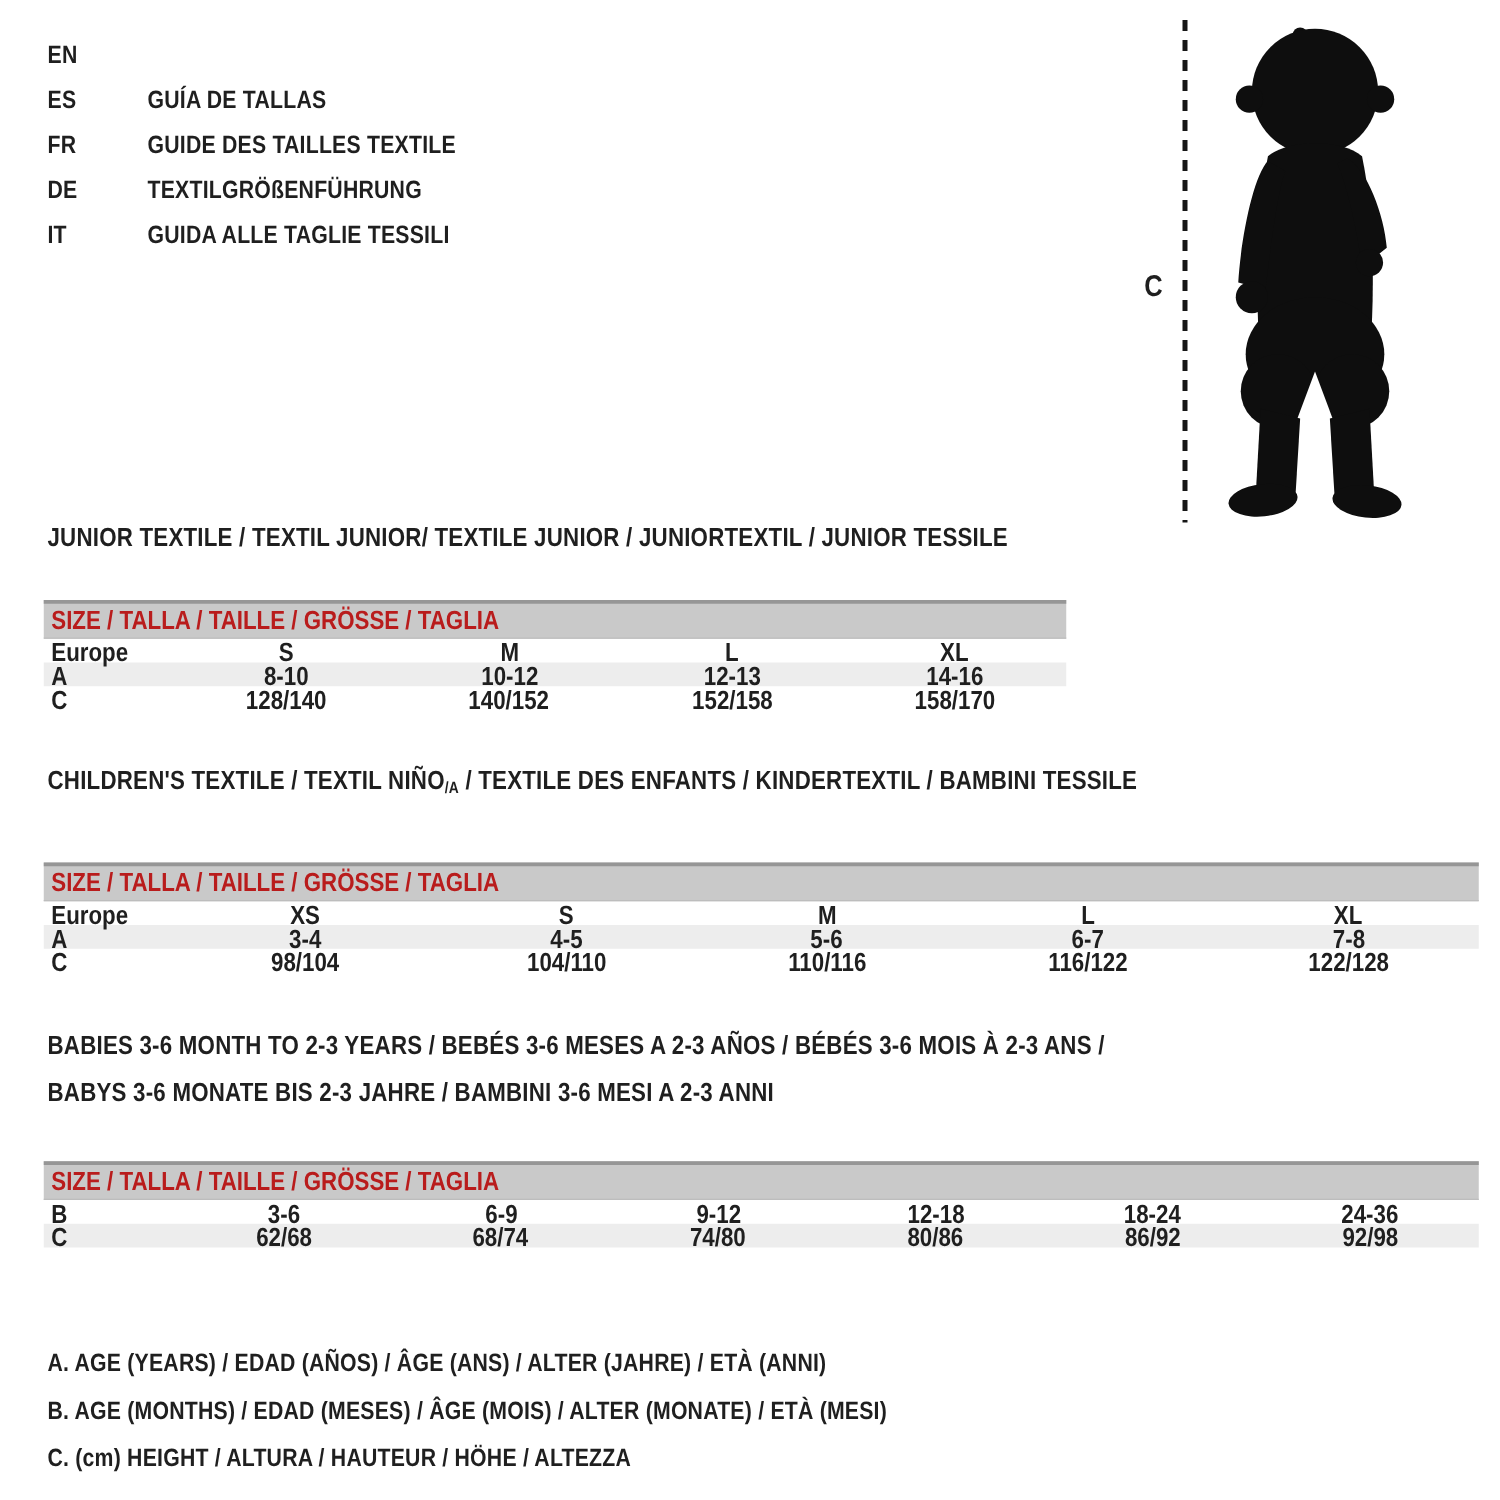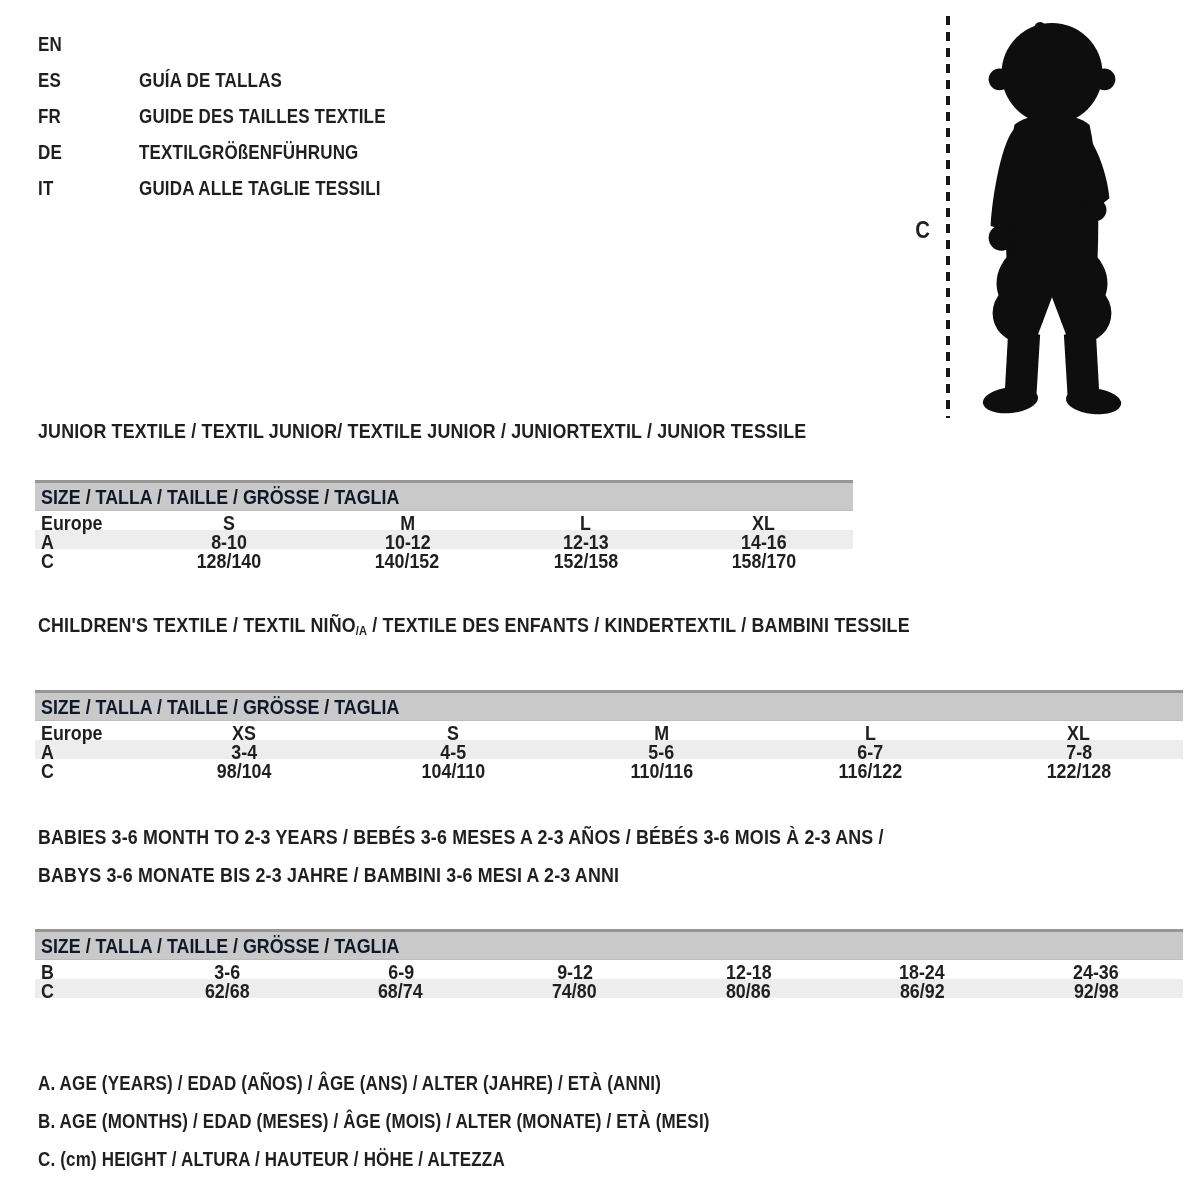--- a/index.html
+++ b/index.html
@@ -37,21 +37,20 @@
     left: 38px;
     top: 26px;
   }
   .lang-row {
     display: grid;
     grid-template-columns: 80px auto;
     height: 36px;
     align-items: center;
     font-size: 20px;
     letter-spacing: 0.2px;
-    gap: 21px;
   }
 
   
   .measure-label {
     position: absolute;
     left: 908px;
     top: 216px;
     width: 30px;
     text-align: center;
     font-size: 24px;
@@ -91,21 +90,21 @@
   }
   .size-bar {
     height: 31px;
     background: #c9c9c9;
     border-top: 3px solid #969696;
     border-bottom: 1px solid #bdbdbd;
     display: flex;
     align-items: center;
     padding-left: 6px;
     font-size: 21px;
-    color: #0f172a;
+    color: #b91c1c;
   }
   .t-row {
     display: grid;
     height: 19px;
     align-items: center;
     font-size: 21px;
   }
   .cols-4 { grid-template-columns: 105px repeat(4, 1fr); }
   .cols-5 { grid-template-columns: 105px repeat(5, 1fr); }
   .cols-6 { grid-template-columns: 105px repeat(6, 1fr); }
@@ -115,21 +114,21 @@
 
   
   .footer-block {
     position: absolute;
     left: 38px;
     top: 1072px;
   }
   .footer-line {
     height: 38px;
     display: flex;
-    align-items: flex-start;
+    align-items: center;
     font-size: 20px;
     letter-spacing: 0.2px;
   }
 </style>
 </head>
 <body>
 
 <div class="page">
 
   <div class="lang-block">

